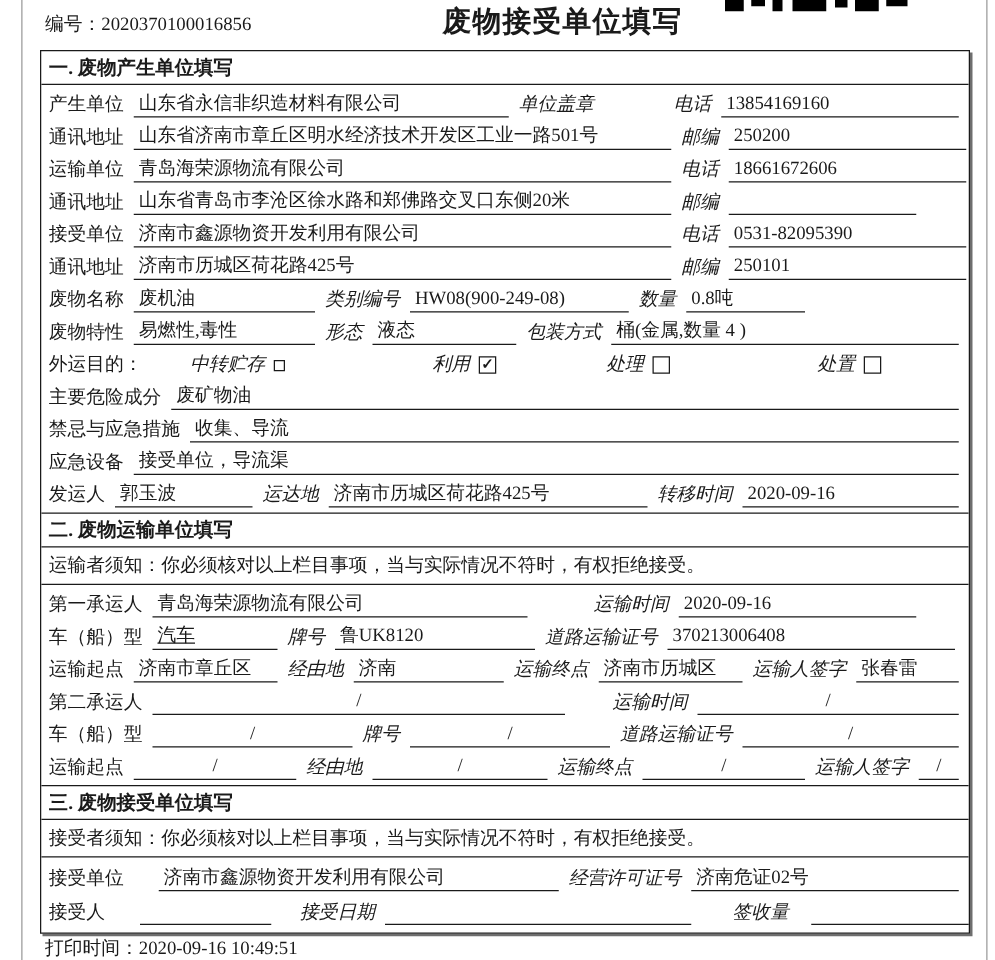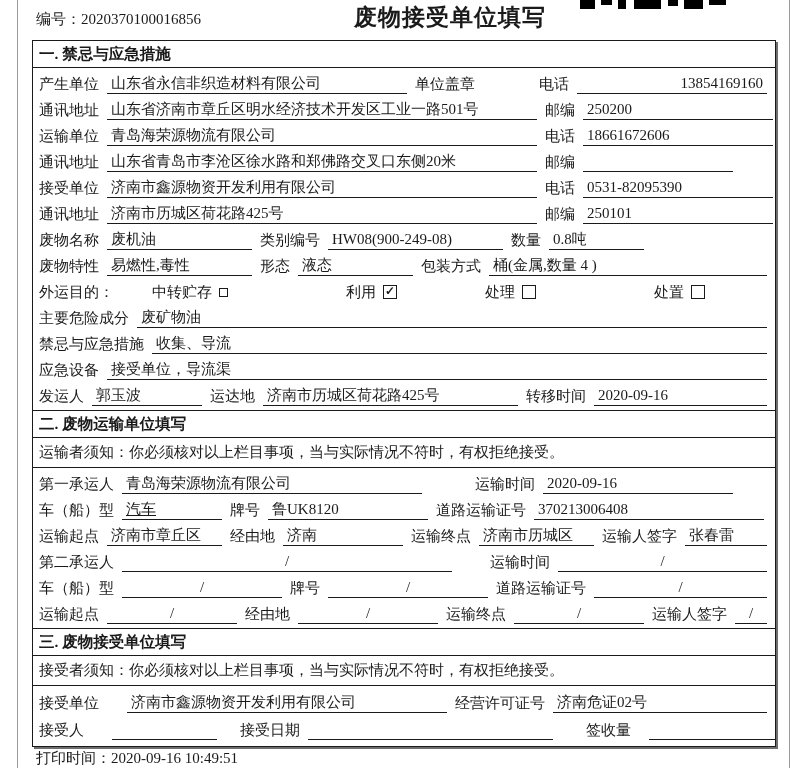--- a/index.html
+++ b/index.html
@@ -28,21 +28,21 @@
   .sec{border-bottom:1px solid #1a1a1a;}
   .sec:last-child{border-bottom:none;}
   .sec-h{height:26px;display:flex;align-items:center;padding-left:6px;
     font-weight:bold;font-size:15.5px;border-bottom:1px solid #1a1a1a;}
   .notice{height:29px;display:flex;align-items:center;padding-left:6px;
     border-bottom:1px solid #1a1a1a;white-space:nowrap;}
   .sec-body{padding:2px 0;}
   .row{display:flex;align-items:flex-end;height:24px;padding:0 8px 2px 6px;white-space:nowrap;}
   .s3 .row{height:25px;}
   .lbl{line-height:20px;flex:none;}
-  .row > *+.lbl{margin-left:8px;}
+  .row > *+.lbl{margin-left:8px;font-style:italic;}
   .fld{
     flex:none;box-sizing:border-box;border-bottom:1px solid #1a1a1a;
     line-height:20px;height:21px;overflow:hidden;padding:0 4px;margin-left:8px;min-width:24px;
   }
   .fld.ctr{text-align:center;}
   .gap{flex:none;height:1px;}
   .ckb{
     flex:none;box-sizing:border-box;width:14px;height:14px;border:1.5px solid #1a1a1a;
     margin:0 0 3px 7px;align-self:flex-end;
     font-size:12px;line-height:11px;text-align:center;font-weight:bold;
@@ -66,29 +66,29 @@
   <b style="left:38px;width:8px"></b>
   <b style="left:54px;width:27px"></b>
   <b style="left:88px;width:10px;height:6px"></b>
   <b style="left:104px;width:19px"></b>
   <b style="left:129px;width:17px;height:5px"></b>
 </div>
 
 <div class="form-table">
 
   <div class="sec s1">
-    <div class="sec-h">一. 禁忌与应急措施</div>
+    <div class="sec-h">一. 废物产生单位填写</div>
     <div class="sec-body">
         <div class="row">
           <span class="lbl">产生单位</span>
           <span class="fld" style="width: 300px;">山东省永信非织造材料有限公司</span>
           <span class="lbl">单位盖章</span>
           <span class="gap" style="flex: 1 1 0%;"></span>
           <span class="lbl">电话</span>
-          <span class="fld" style="width: 190px; text-align: right;">13854169160</span>
+          <span class="fld" style="width: 190px;">13854169160</span>
         </div>
         <div class="row">
           <span class="lbl">通讯地址</span>
           <span class="fld" style="width: 430px;">山东省济南市章丘区明水经济技术开发区工业一路501号</span>
           <span class="gap" style="flex: 1 1 0%;"></span>
           <span class="lbl">邮编</span>
           <span class="fld" style="width: 190px;">250200</span>
         </div>
         <div class="row">
           <span class="lbl">运输单位</span>

